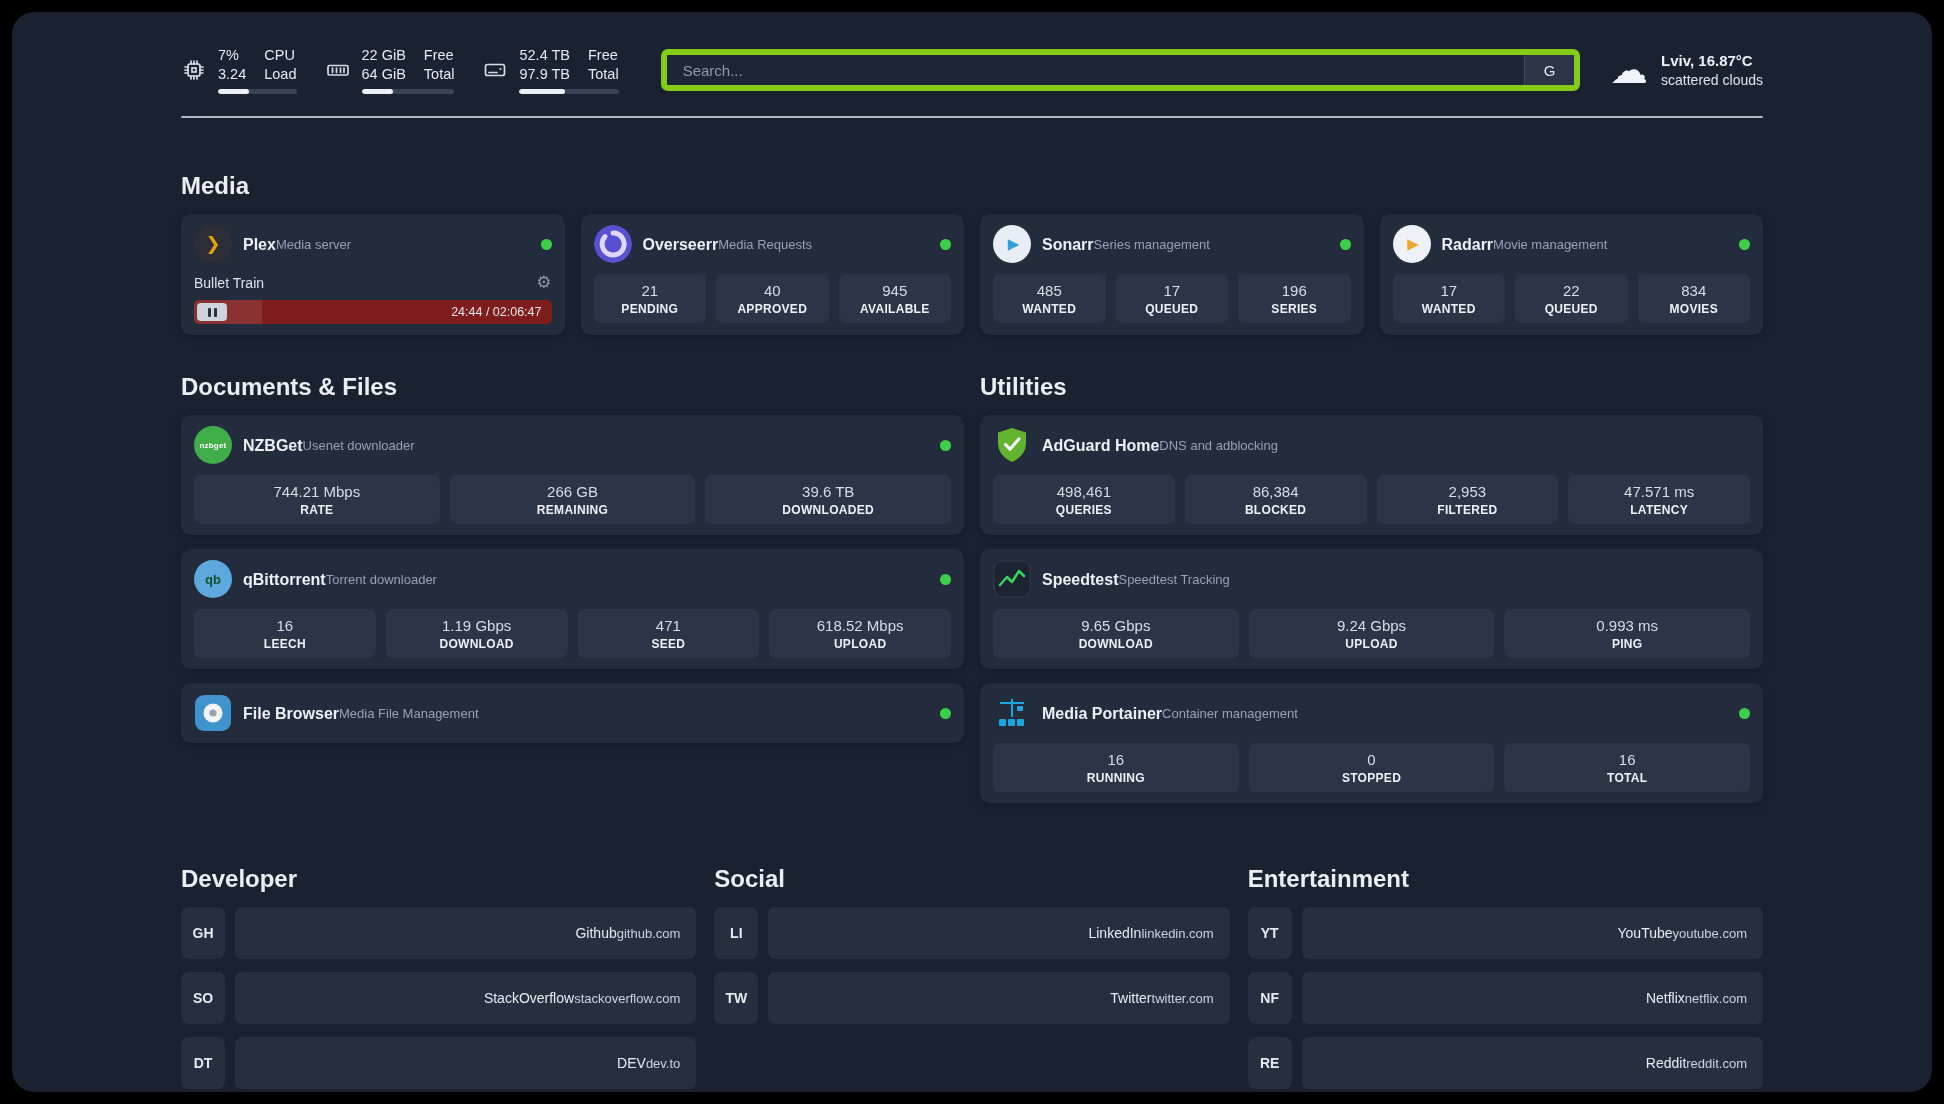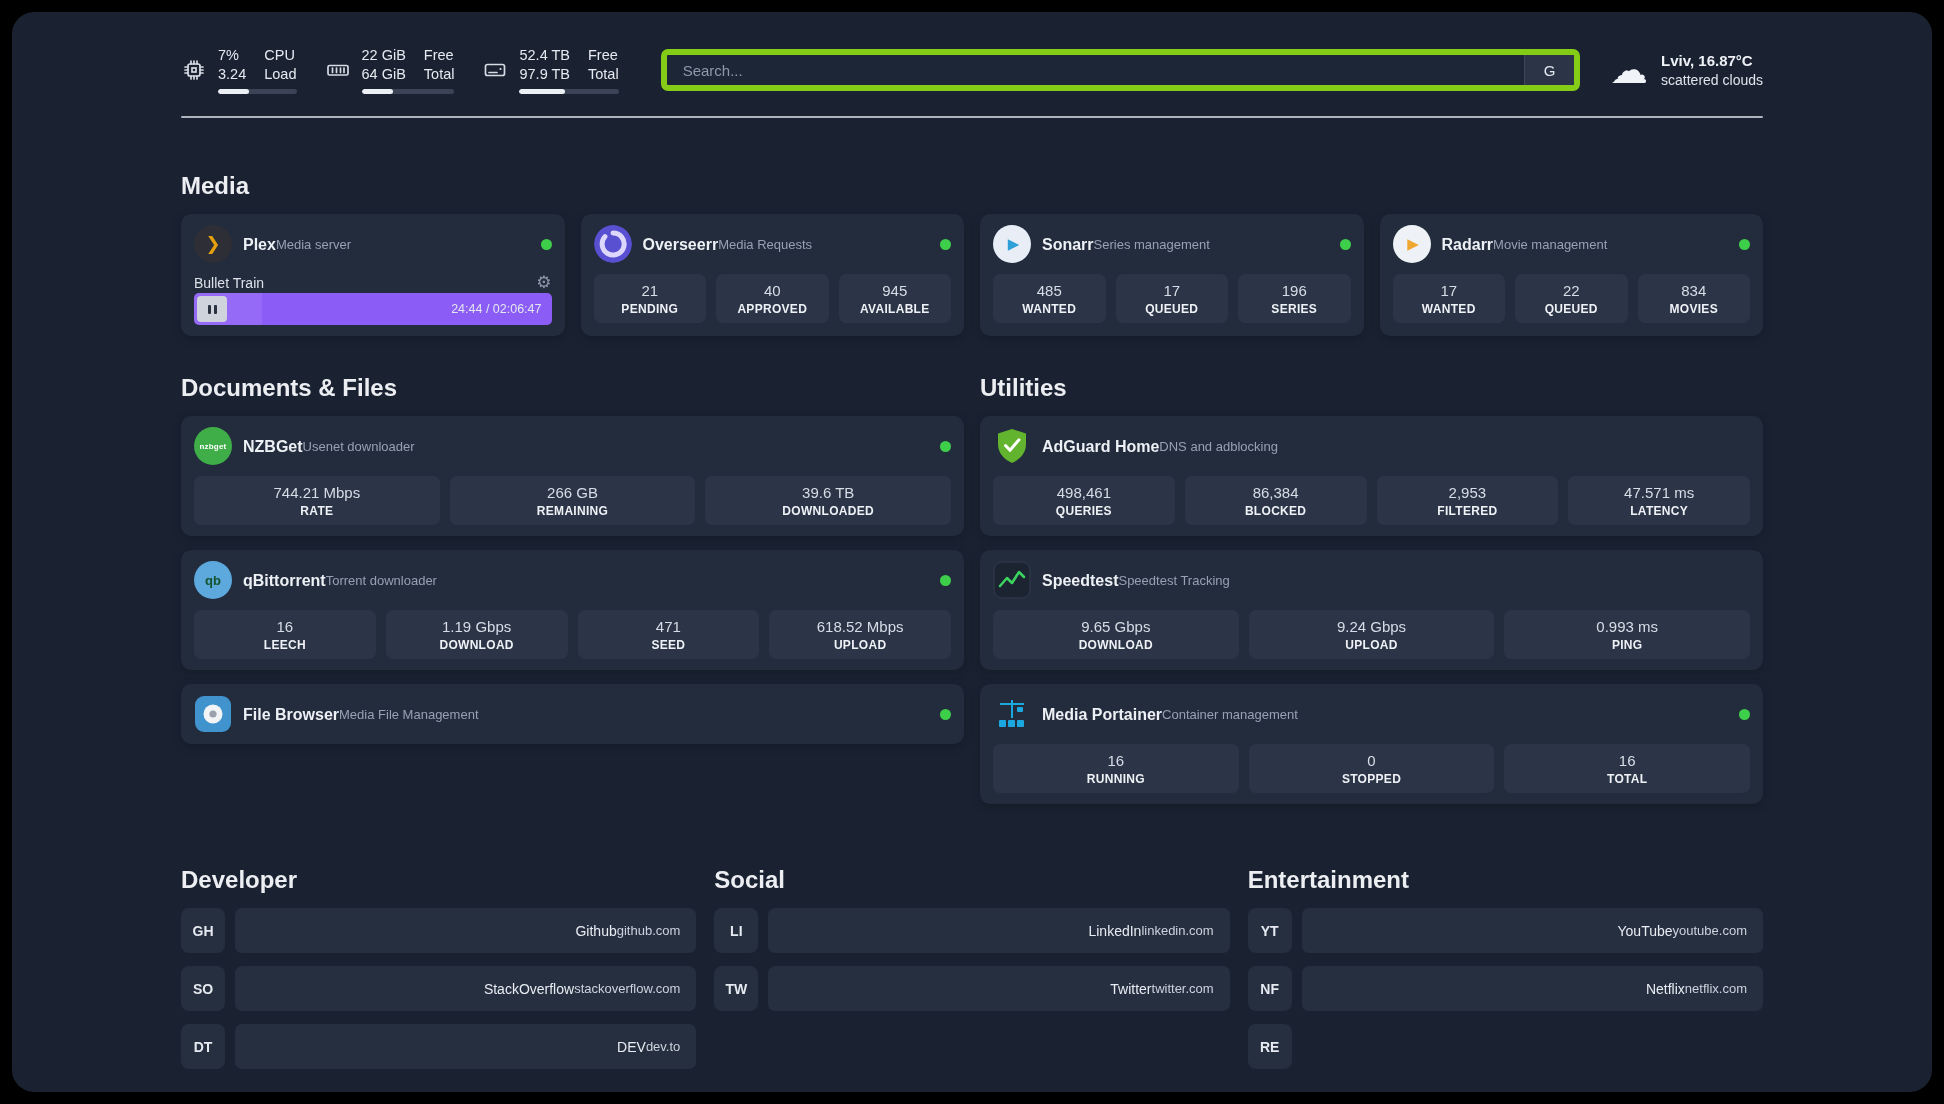--- a/index.html
+++ b/index.html
@@ -46,33 +46,33 @@
 
   .tiles { display:flex; gap:10px; margin-top:11px; }
   .tile { flex:1; background:#2c3547; border-radius:7px; text-align:center; padding:8px 4px 7px; }
   .tile-v { font-size:15px; color:#d7dde6; }
   .tile-l { font-size:12px; font-weight:700; color:#eef1f5; margin-top:3px; letter-spacing:.3px; }
 
   
   .player-row1 { display:flex; justify-content:space-between; align-items:center; margin-top:9px; }
   .player-title { font-size:14px; color:#dde2ea; }
   .gear { color:#8d96a7; font-size:17px; cursor:pointer; }
-  .player-bar { position:relative; height:32px; background:#8b5cf6; border-radius:5px; overflow:hidden; }
+  .player-bar { position:relative; height:24px; margin-top:7px; background:#7f1d1d; border-radius:5px; overflow:hidden; }
   .player-fill { position:absolute; left:0; top:0; bottom:0; background:rgba(255,255,255,.09); }
   .pause-btn { position:absolute; left:3px; top:3px; bottom:3px; width:30px; background:#cfd4dc; border-radius:4px; display:flex; align-items:center; justify-content:center; gap:3px; cursor:pointer; }
   .pause-bar { width:3px; height:9px; background:#2a3140; border-radius:1px; }
   .player-time { position:absolute; right:10px; top:50%; transform:translateY(-50%); font-size:12.5px; color:#e3e7ee; }
 
   .twocol { display:grid; grid-template-columns:1fr 1fr; gap:16px; margin-top:38px; }
   .stack { display:flex; flex-direction:column; gap:14px; margin-top:14px; }
 
   
   .bm-grid { display:grid; grid-template-columns:repeat(3,1fr); gap:18px; margin-top:62px; }
   .bm-list { display:flex; flex-direction:column; gap:13px; margin-top:14px; }
-  .bm-row { display:flex; gap:10px; height:45px; cursor:pointer; }
+  .bm-row { display:flex; gap:10px; height:52px; cursor:pointer; }
   .bm-abbr { width:44px; background:#262f40; border-radius:8px; display:flex; align-items:center; justify-content:center; font-size:14px; font-weight:700; color:#e6eaf0; }
   .bm-bar { flex:1; display:flex; justify-content:flex-end; align-items:center; padding:0 16px; background:#262f40; border-radius:7px; }
   .bm-name { font-size:14px; color:#e8ecf2; }
   .bm-url { font-size:13px; color:#cdd3dd; }
 
   
   .ic-plex { background:#2e2e36; color:#e5a00d; font-weight:700; font-size:18px; }
   .ic-sonarr { background:#e9eef6; color:#2f9fd8; font-size:15px; padding-left:3px; }
   .ic-radarr { background:#eef1f5; color:#f0a732; font-size:15px; padding-left:3px; }
   .ic-nzbget { background:#3fae49; color:#fff; font-weight:700; font-size:8px; letter-spacing:.2px; }
@@ -549,20 +549,24 @@
         </div>
         <div class="bm-row">
           <div class="bm-abbr">NF</div>
           <div class="bm-bar">
             <span class="bm-name">Netflix</span>
             <span class="bm-url">netflix.com</span>
           </div>
         </div>
         <div class="bm-row">
           <div class="bm-abbr">RE</div>
+          <div class="bm-bar">
+            <span class="bm-name">Reddit</span>
+            <span class="bm-url">reddit.com</span>
+          </div>
         </div>
       </div>
     </div>
 
   </div>
 
 </div>
 </div>
 
 </body></html>

